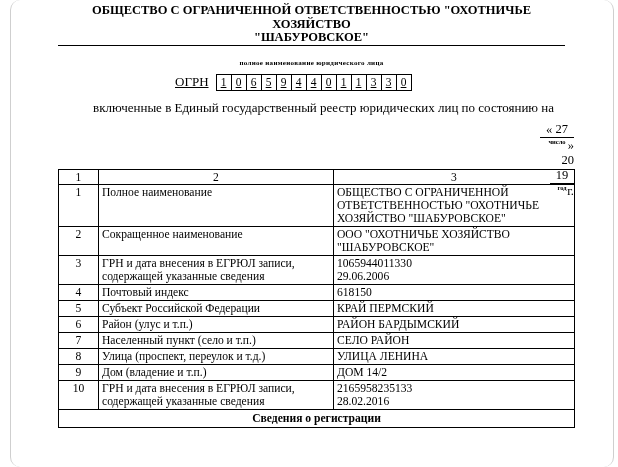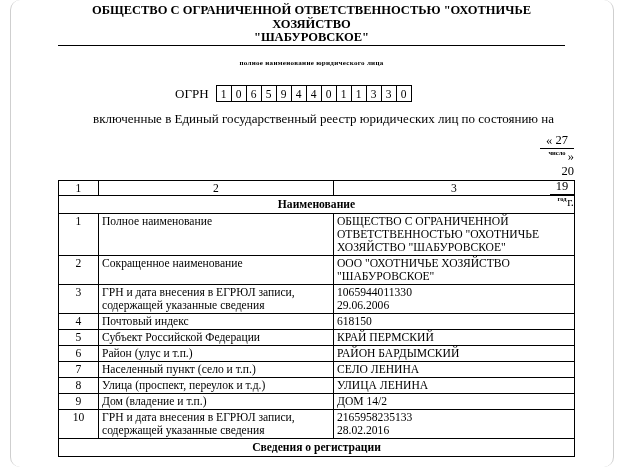--- a/index.html
+++ b/index.html
@@ -35,25 +35,26 @@
   }
   .title-caption {
     width: 507px;
     text-align: center;
     font-size: 7px;
     font-weight: bold;
     letter-spacing: 0.3px;
     margin-top: 13px;
   }
   .ogrn-row {
-    margin-top: 18px;
+    margin-top: 7px;
     margin-left: 117px;
     display: flex;
-    align-items: center;
+    align-items: flex-start;
     height: 18px;
+    text-decoration: underline;
   }
   .ogrn-label { font-size: 13px; margin-right: 7px; }
   .ogrn-boxes { display: flex; }
   .ogrn-box {
     width: 16px; height: 17px;
     border: 1px solid #000;
     margin-left: -1px;
     display: flex; align-items: center; justify-content: center;
     font-size: 11.5px;
   }
@@ -163,23 +164,20 @@
       <col style="width:40px">
       <col style="width:235px">
       <col style="width:241px">
     </colgroup>
     <tbody>
     <tr>
       <td class="c-num">1</td>
       <td class="c-num">2</td>
       <td class="c-num">3</td>
     </tr>
-    <tr class="section">
-      <td colspan="3">Наименование</td>
-    </tr>
     <tr>
       <td class="c-num">1</td>
       <td class="c-label">Полное наименование</td>
       <td class="c-val">ОБЩЕСТВО С ОГРАНИЧЕННОЙ ОТВЕТСТВЕННОСТЬЮ "ОХОТНИЧЬЕ ХОЗЯЙСТВО "ШАБУРОВСКОЕ"</td>
     </tr>
     <tr>
       <td class="c-num">2</td>
       <td class="c-label">Сокращенное наименование</td>
       <td class="c-val">ООО "ОХОТНИЧЬЕ ХОЗЯЙСТВО "ШАБУРОВСКОЕ"</td>
     </tr>
@@ -201,21 +199,21 @@
       <td class="c-val">КРАЙ ПЕРМСКИЙ</td>
     </tr>
     <tr>
       <td class="c-num">6</td>
       <td class="c-label">Район (улус и т.п.)</td>
       <td class="c-val">РАЙОН БАРДЫМСКИЙ</td>
     </tr>
     <tr>
       <td class="c-num">7</td>
       <td class="c-label">Населенный пункт (село и т.п.)</td>
-      <td class="c-val">СЕЛО ЛЕНИНА</td>
+      <td class="c-val">СЕЛО РАЙОН</td>
     </tr>
     <tr>
       <td class="c-num">8</td>
       <td class="c-label">Улица (проспект, переулок и т.д.)</td>
       <td class="c-val">УЛИЦА ЛЕНИНА</td>
     </tr>
     <tr>
       <td class="c-num">9</td>
       <td class="c-label">Дом (владение и т.п.)</td>
       <td class="c-val">ДОМ 14/2</td>

